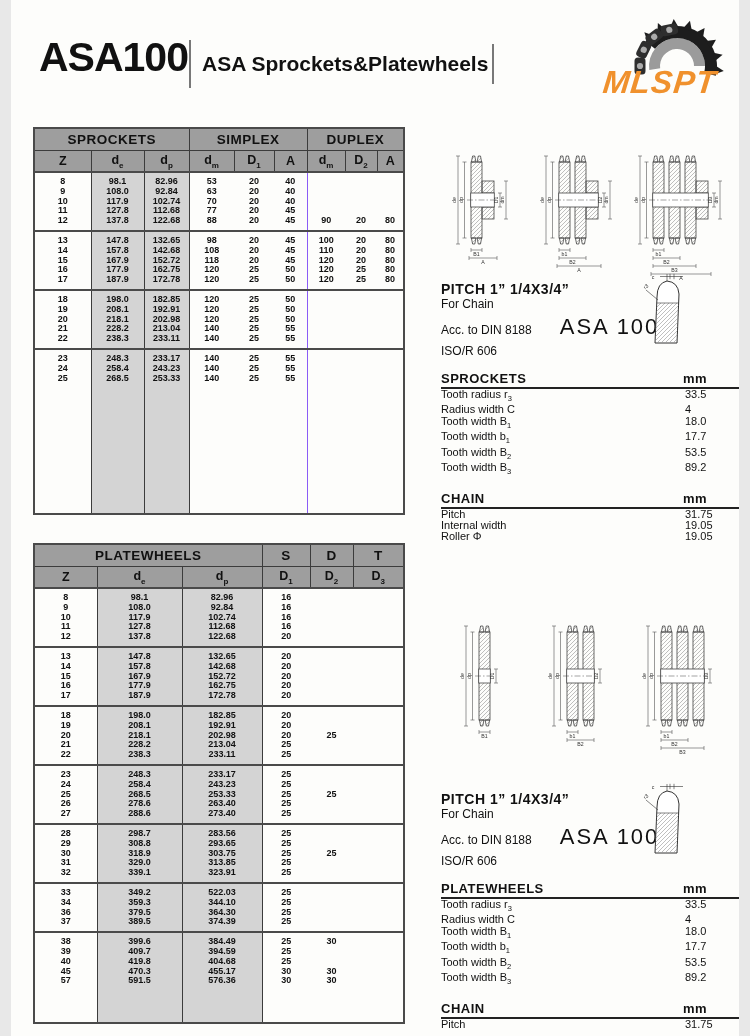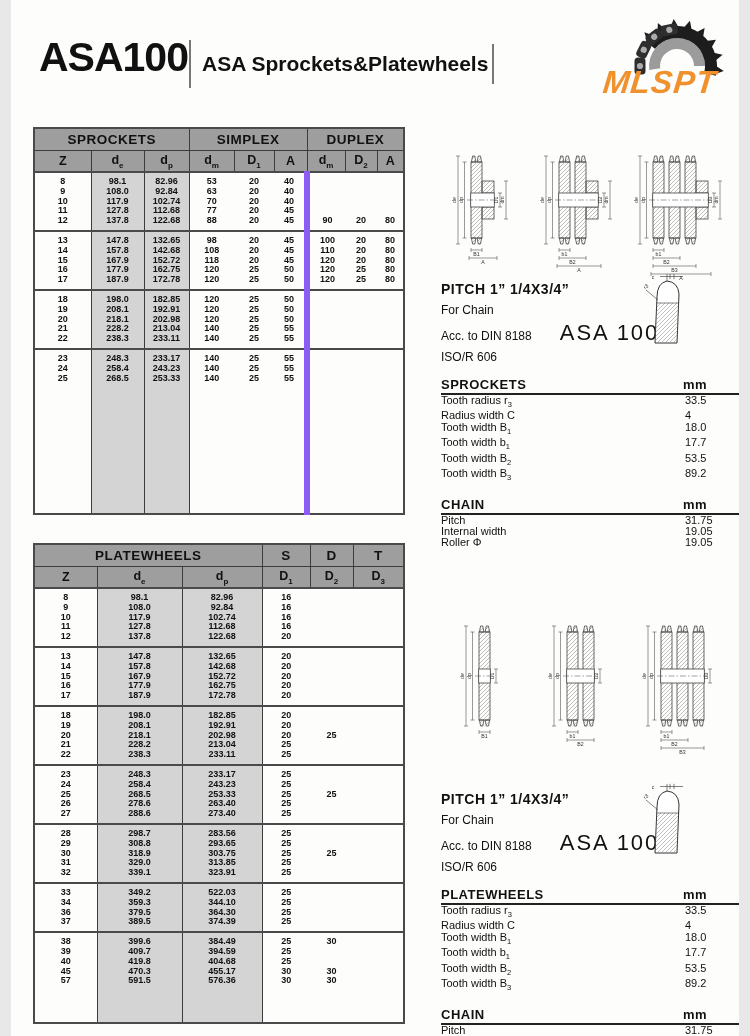--- a/index.html
+++ b/index.html
@@ -21,36 +21,36 @@
   .t2{left:22px;top:543px;width:370px}
   .spec-table th{border:1px solid #3c3c3c;background:#9e9e9e;padding:0;text-align:center}
   th.gh{font-size:13.5px;height:21px;letter-spacing:0.5px}
   th.ch{font-size:12.5px;height:20px}
   .spec-table sub{font-size:8px}
   .spec-table td{font-size:9px;line-height:9.8px;padding:0;text-align:center;overflow:hidden;white-space:nowrap}
   tbody.grp tr:first-child td{border-top:2px solid #4a4a4a;padding-top:4px}
   tbody.grp tr:last-child td{padding-bottom:4px}
   .c-de,.c-dp,.p-de,.p-dp{background:#d4d4d4;border-left:1px solid #3c3c3c;border-right:1px solid #3c3c3c;text-align:right}
   .c-de{padding-right:11px}.c-dp{padding-right:7px}
-  .c-dm2{border-left:6px solid #8b5cf6}
+  .c-dm2{border-left:1px solid #8b5cf6}
   .p-de{padding-right:26px}.p-dp{padding-right:23px}
   .p-d1{text-align:left;padding-left:10px}
 
   
   .drawset{position:absolute}
   #draw1{left:428px;top:140px}
   #draw2{left:428px;top:608px}
   .drawset text, .tooth text{font-size:5.2px;fill:#333;font-family:"Liberation Sans",sans-serif}
 
   
   .pitch-block{position:absolute;width:302px}
   .pb0{left:430px;top:281px}
   .pb1{left:430px;top:791px}
   .pt{font-size:14px;font-weight:bold;letter-spacing:0.5px}
-  .pl{font-size:12px;margin-top:6px}
+  .pl{font-size:12px;}
   .acc-row{display:flex;align-items:baseline;margin-top:3px}
   .acc{font-size:12px}
   .asa{font-size:22px;margin-left:28px;letter-spacing:2px}
   .pl2{margin-top:4px}
   .sec{margin-top:13px;position:relative}
   .sec-head{font-size:13px;font-weight:bold;border-bottom:2px solid #222;padding-bottom:2px;position:relative;height:14px;letter-spacing:0.5px}
   .sec-head .mm{position:absolute;left:242px;top:0}
   .srow{position:relative;font-size:11px;line-height:11.3px}
   .srow:first-of-type{margin-top:4px}
   .srow sub{font-size:7.5px}

